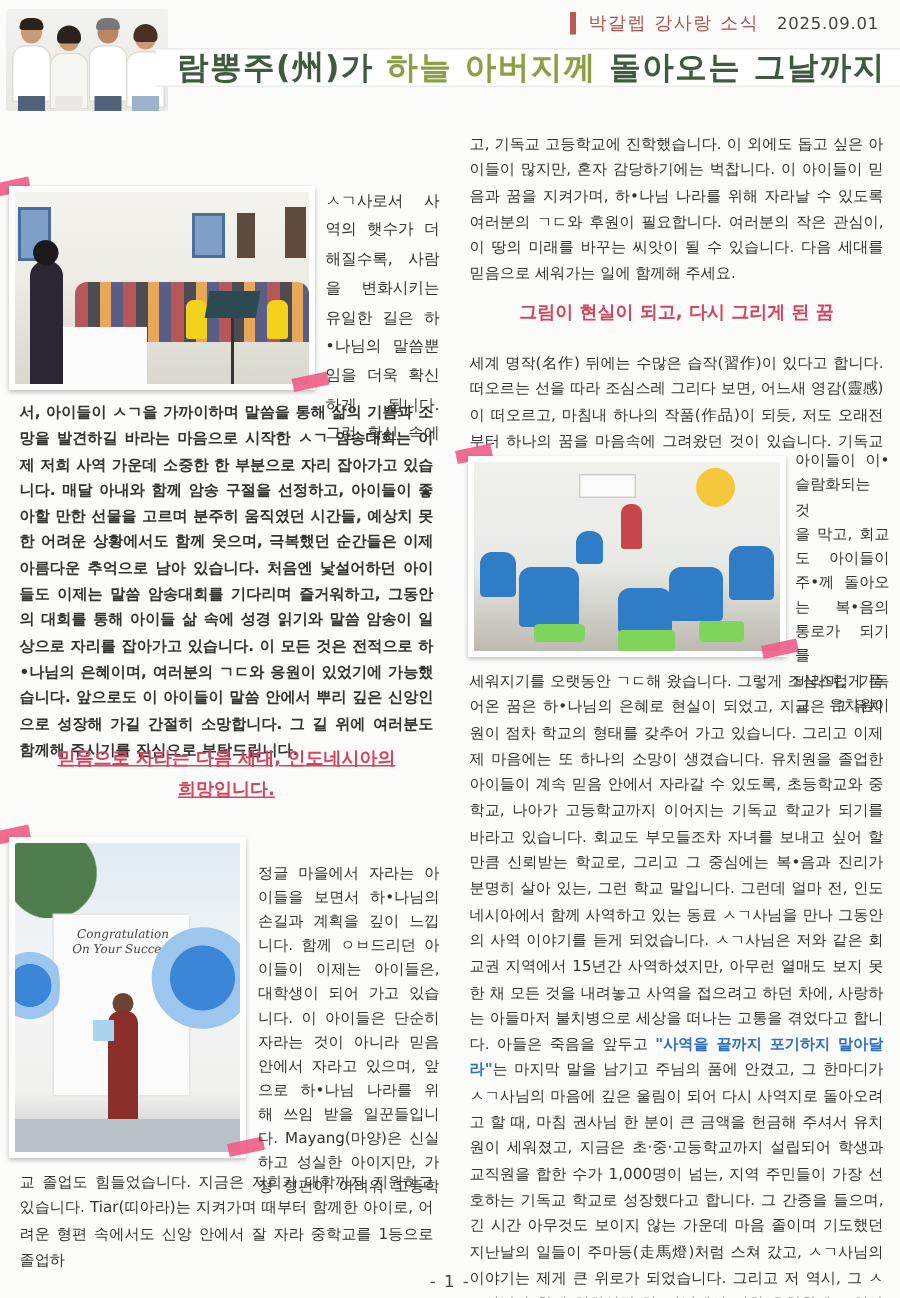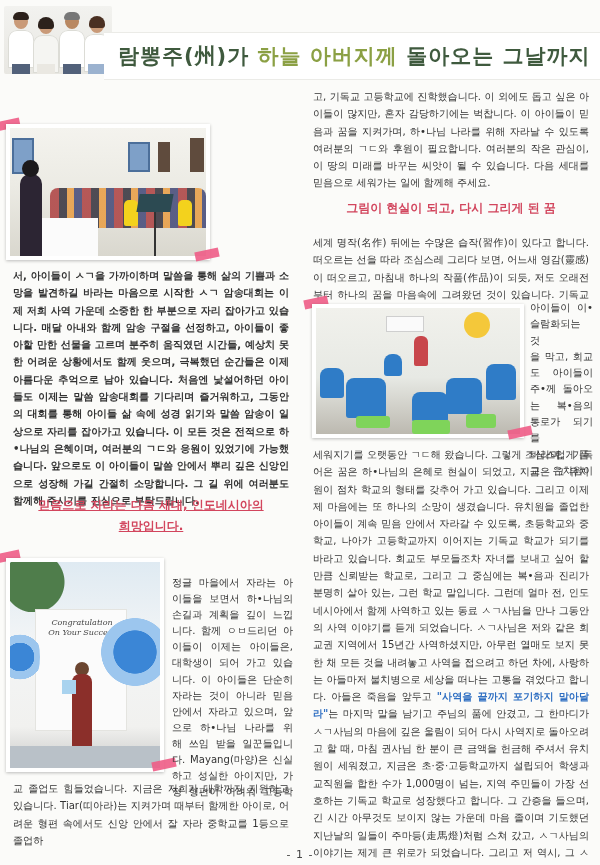--- a/index.html
+++ b/index.html
@@ -26,21 +26,21 @@
 
   .issue-line {
     position: absolute; right: 14px; top: 7px; height: 16px;
     display: flex; align-items: center; gap: 8px;
   }
   .issue-bar { width: 4px; height: 15px; background: #b65a5a; }
   .issue-name { font-size: 12px; color: #b05050; letter-spacing: 1px; font-family: "DejaVu Serif", serif; }
   .issue-date { font-size: 11px; color: #444; letter-spacing: .5px; margin-left: 4px; }
 
   .title-band {
-    position: absolute; left: 104px; top: 32px; width: 496px; height: 48px;
+    position: absolute; left: 104px; top: 32px; width: 496px; height: 26px;
     background: #ffffff; border-top: 1px solid #ebebe7; border-bottom: 1px solid #ebebe7;
     display: flex; align-items: center; padding-left: 14px; box-sizing: border-box;
   }
   .main-title { font-size: 21px; font-weight: bold; color: #3f5a3e; letter-spacing: 1px; white-space: nowrap; }
   .main-title .hl { color: #8ba044; }
 
   
   .col { position: absolute; font-size: 10.1px; line-height: 17.3px; text-align: justify; color: #333; }
   .col p { margin: 4px; }
   .left-col { left: 9px; width: 284px; }
@@ -124,20 +124,25 @@
       </div>
     <div class="person" style="left:80px;height:56px;">
         <div class="head">
           <div class="hair" style="height:12px;background:#4a3022"></div>
         </div>
         <div class="body"></div>
         <div class="legs" style="background:#9bb2cf"></div>
       </div>
   </div>
 
+  <div class="issue-line">
+    <div class="issue-bar"></div>
+    <span class="issue-name">박갈렙 강사랑 소식</span>
+    <span class="issue-date">2025.09.01</span>
+  </div>
 
   <div class="title-band">
     <div class="main-title"><span>람뽕주(州)가 </span><span class="hl">하늘 아버지께</span><span> 돌아오는 그날까지</span></div>
   </div>
 
 
   <div class="tape" style="left:-4px;top:120px;"></div>
   <div class="photo-frame" style="left:6px;top:124px;width:204px;height:136px;">
     <div class="photo-inner">
       <div class="p1-bg"></div>
@@ -150,20 +155,31 @@
       <div class="p1-kid" style="left:168px;top:72px;"></div>
       <div class="p1-table"></div>
       <div class="p1-stand"></div>
       <div class="p1-pole"></div>
       <div class="p1-speaker"></div>
       <div class="p1-head"></div>
     </div>
   </div>
   <div class="tape" style="left:195px;top:250px;"></div>
 
+  <div class="wrap-text" style="left:217px;top:125px;width:76px;">
+    <span>ㅅㄱ사로서 사</span>
+    <span>역의 햇수가 더</span>
+    <span>해질수록, 사람</span>
+    <span>을 변화시키는</span>
+    <span>유일한 길은 하</span>
+    <span>•나님의 말씀뿐</span>
+    <span>임을 더욱 확신</span>
+    <span>하게 됩니다.</span>
+    <span>그런 확신 속에</span>
+  </div>
 
   <div class="col left-col" style="top:263px;font-weight:bold;">
     <p>서, 아이들이 ㅅㄱ을 가까이하며 말씀을 통해 삶의 기쁨과 소망을 발견하길 바라는 마음으로 시작한 ㅅㄱ 암송대회는 이제 저희 사역 가운데 소중한 한 부분으로 자리 잡아가고 있습니다. 매달 아내와 함께 암송 구절을 선정하고, 아이들이 좋아할 만한 선물을 고르며 분주히 움직였던 시간들, 예상치 못한 어려운 상황에서도 함께 웃으며, 극복했던 순간들은 이제 아름다운 추억으로 남아 있습니다. 처음엔 낯설어하던 아이들도 이제는 말씀 암송대회를 기다리며 즐거워하고, 그동안의 대회를 통해 아이들 삶 속에 성경 읽기와 말씀 암송이 일상으로 자리를 잡아가고 있습니다. 이 모든 것은 전적으로 하•나님의 은혜이며, 여러분의 ㄱㄷ와 응원이 있었기에 가능했습니다. 앞으로도 이 아이들이 말씀 안에서 뿌리 깊은 신앙인으로 성장해 가길 간절히 소망합니다. 그 길 위에 여러분도 함께해 주시기를 진심으로 부탁드립니다.</p>
   </div>
 
   <div class="section-head" style="left:9px;width:284px;top:495px;text-decoration:underline;">
     <div>믿음으로 자라는 다음 세대, 인도네시아의</div>
     <div>희망입니다.</div>
   </div>
 

